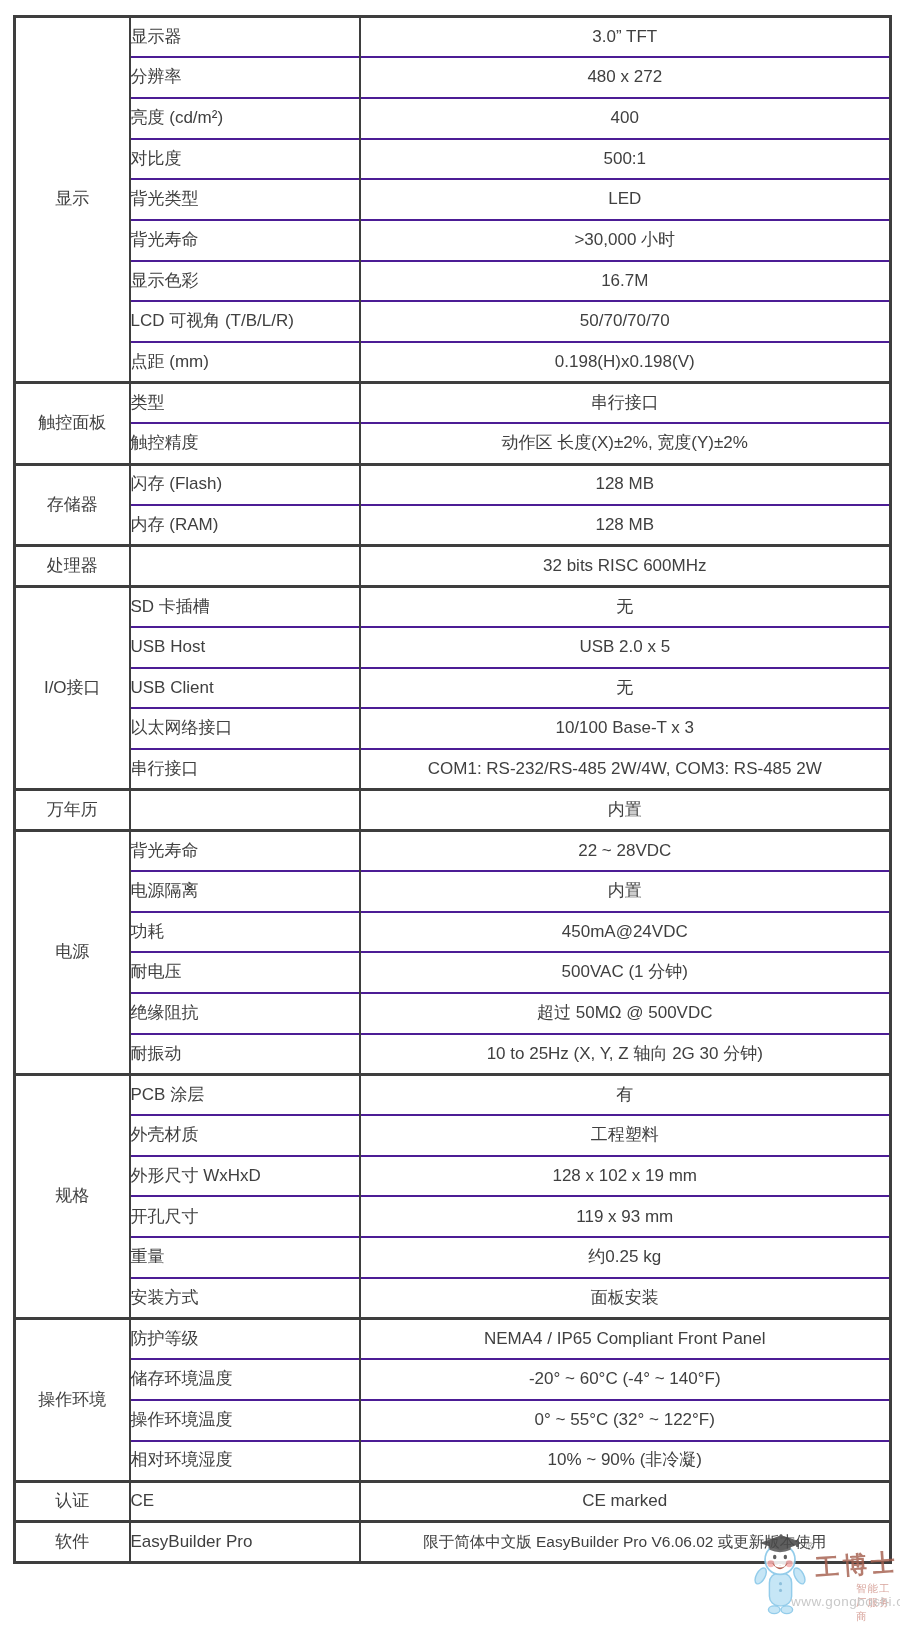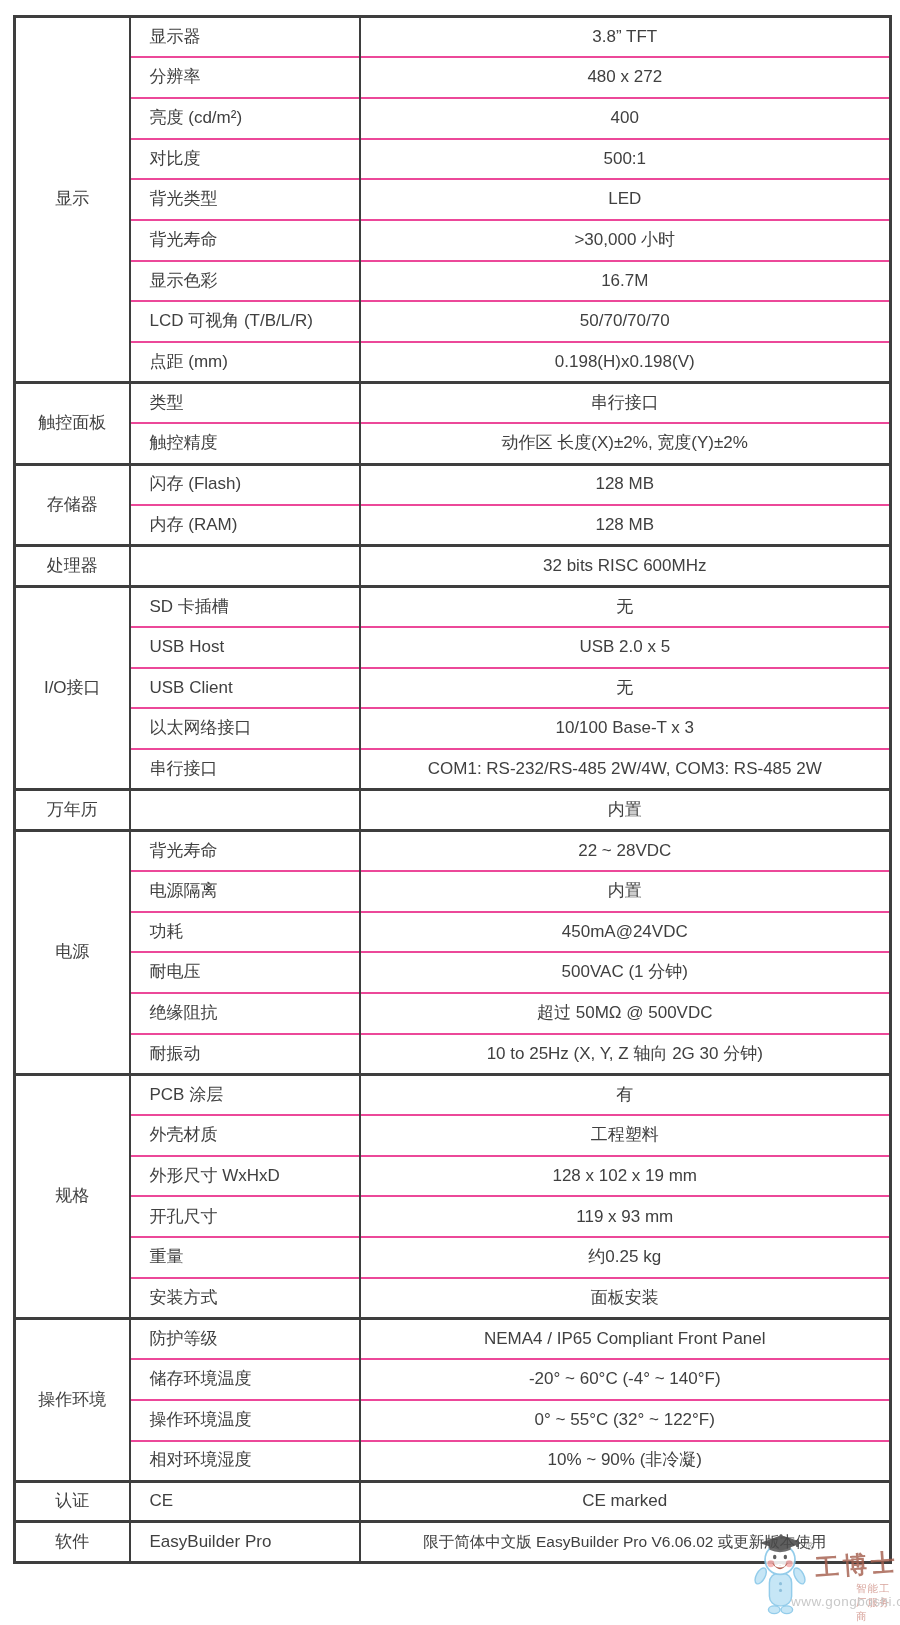--- a/index.html
+++ b/index.html
@@ -29,25 +29,24 @@
     overflow: hidden;
     padding: 0;
   }
   #spec-table td.cat {
     text-align: center;
     border-right: 2px solid #3e3e3e;
     border-radius: 6px;
   }
   #spec-table td.label {
     text-align: left;
-    padding-left: 19px;
     border-right: 2px solid #3e3e3e;
   }
   #spec-table td.value { text-align: center; }
-  #spec-table tr.inner td { border-top: 2px solid #ec4899; }
+  #spec-table tr.inner td { border-top: 2px solid #4c1d95; }
   #spec-table tr.group-start td { border-top: 3px solid #3e3e3e; }
   #spec-table tr:last-child td.value { font-size: 15.5px; }
 
   
   .wm { position: absolute; z-index: 5; pointer-events: none; }
   #wm-mascot { left: 752px; top: 1528px; width: 58px; height: 90px; opacity: 0.88; }
   #wm-reg {
     left: 806px; top: 1540px;
     font-size: 11px; color: #9a9a9a; opacity: 0.9;
   }
@@ -76,21 +75,21 @@
 <table id="spec-table">
   <colgroup>
     <col style="width:115px">
     <col style="width:230px">
     <col style="width:531px">
   </colgroup>
   <tbody id="spec-body">
       <tr class="group-start">
         <td class="cat" rowspan="9">显示</td>
         <td class="label">显示器</td>
-        <td class="value">3.8” TFT</td>
+        <td class="value">3.0” TFT</td>
       </tr>
       <tr class="inner">
         <td class="label">分辨率</td>
         <td class="value">480 x 272</td>
       </tr>
       <tr class="inner">
         <td class="label">亮度 (cd/m²)</td>
         <td class="value">400</td>
       </tr>
       <tr class="inner">

